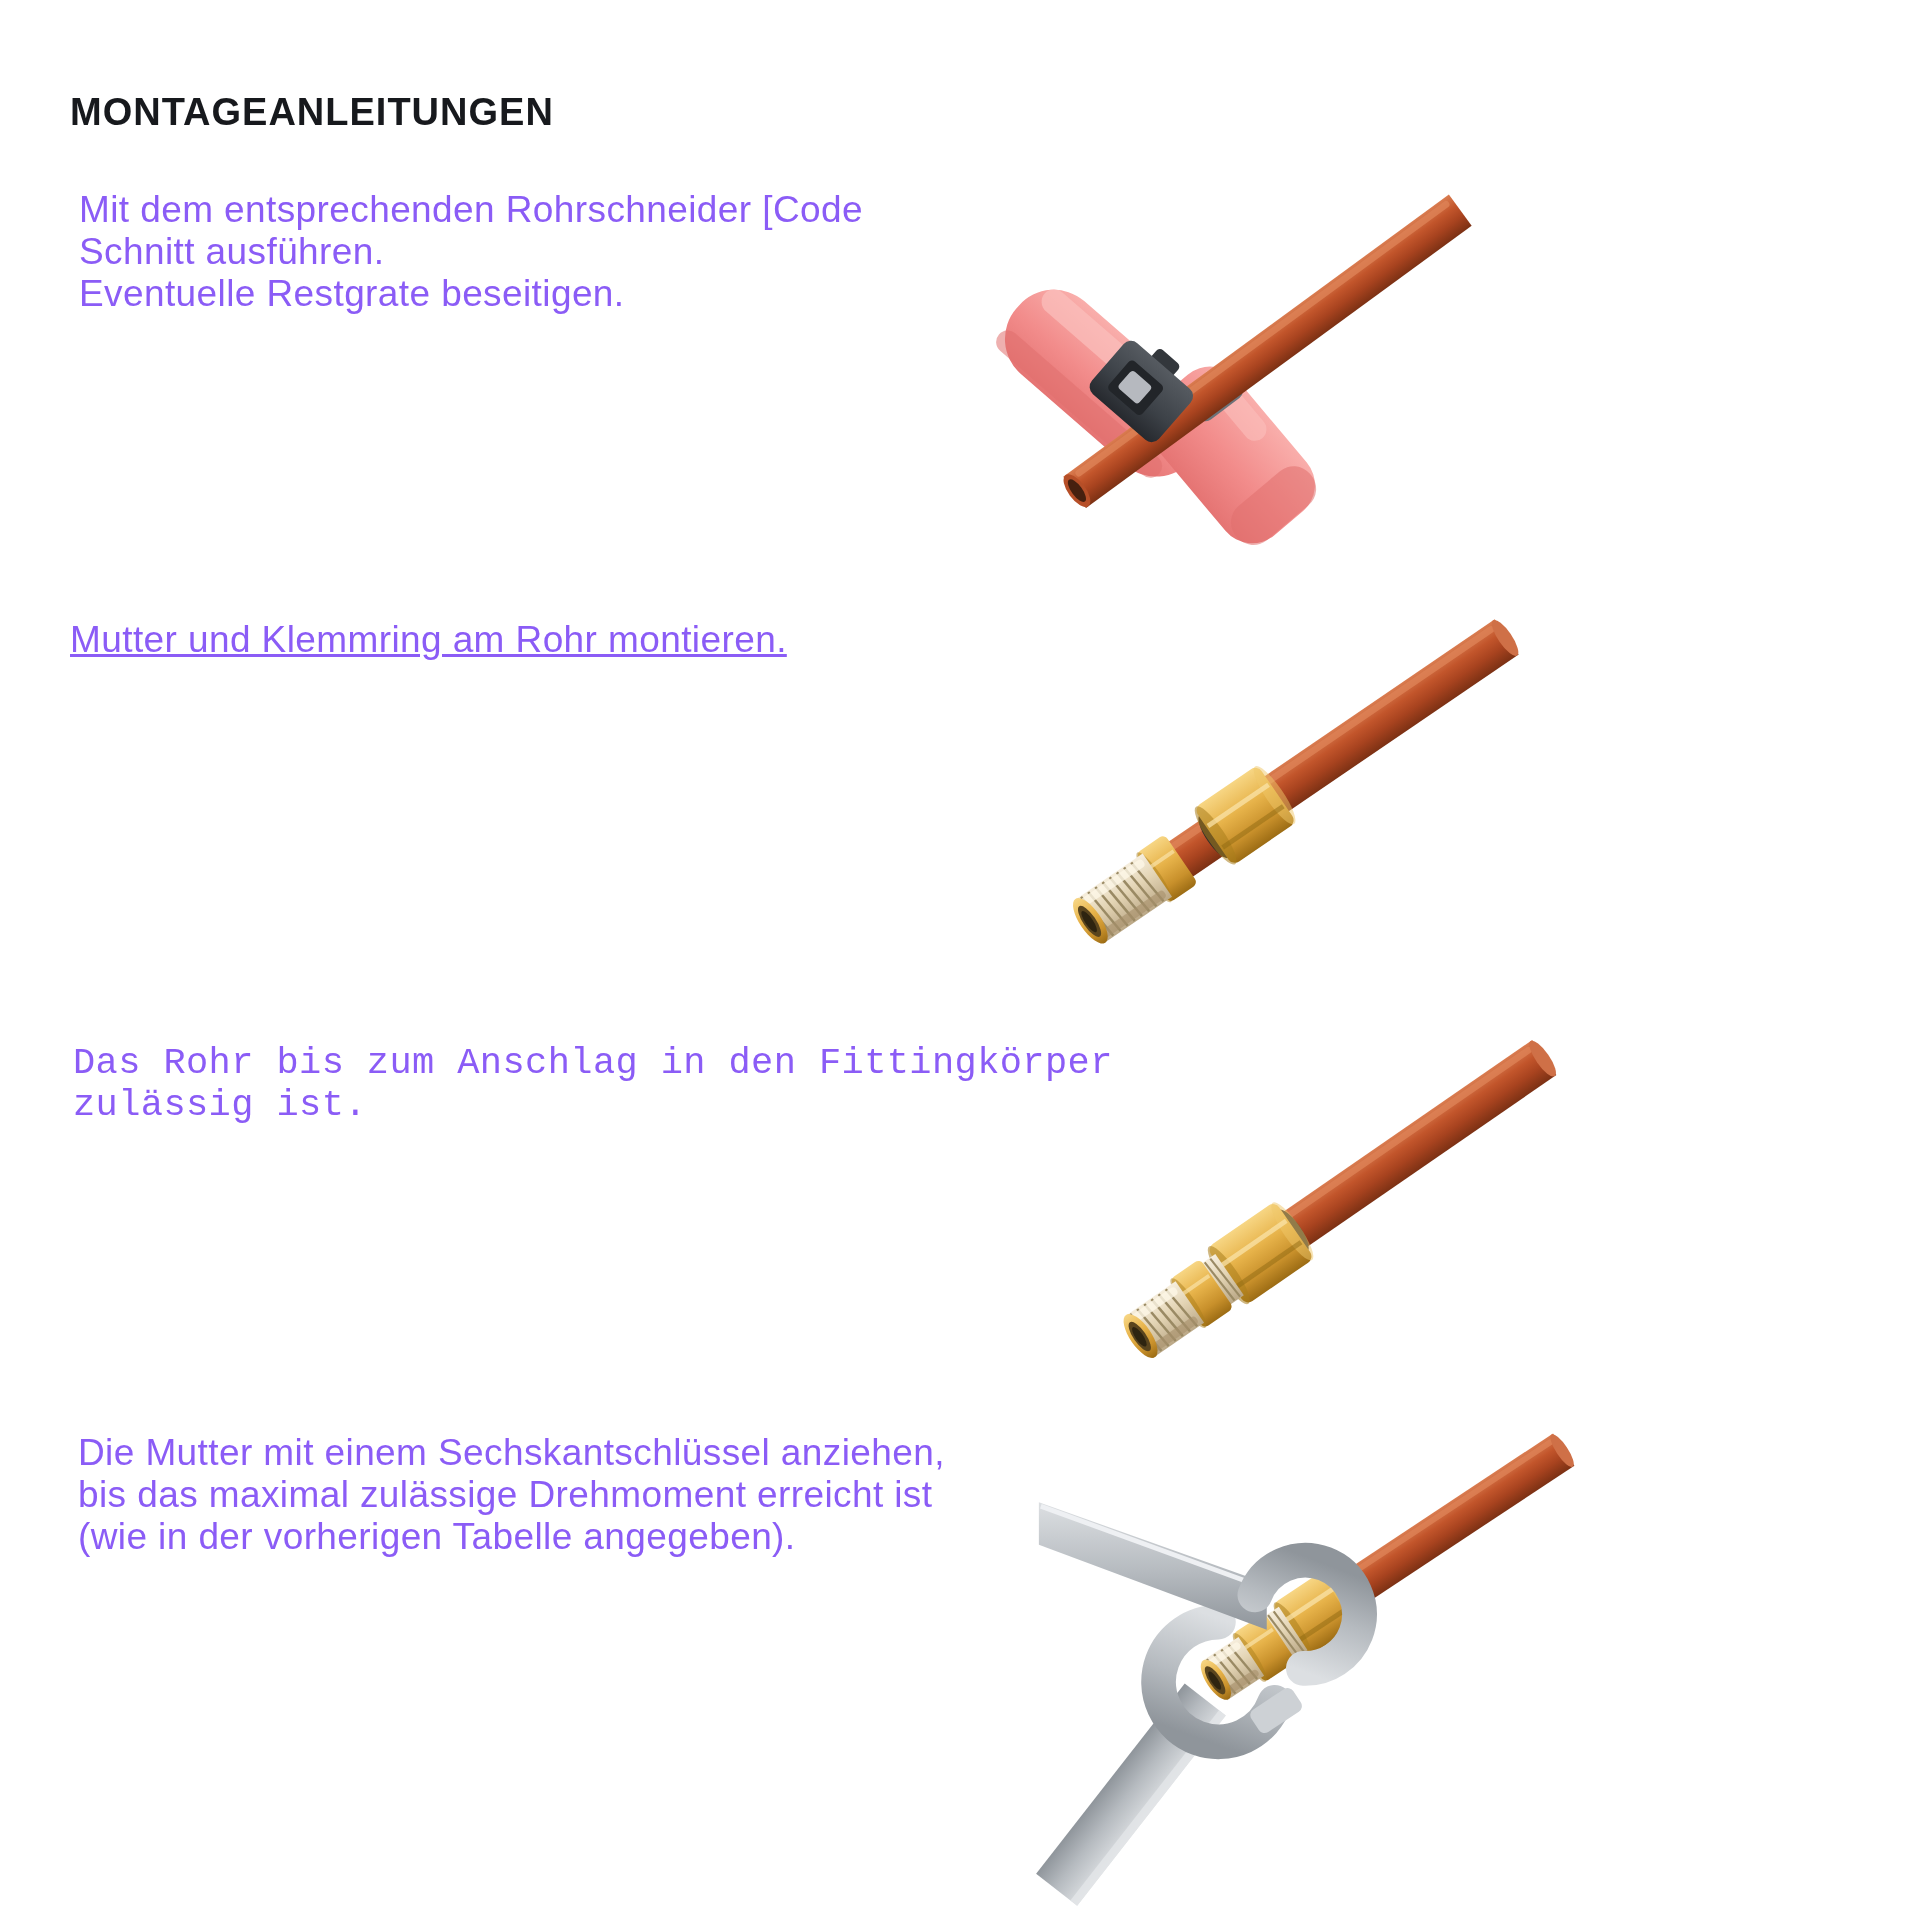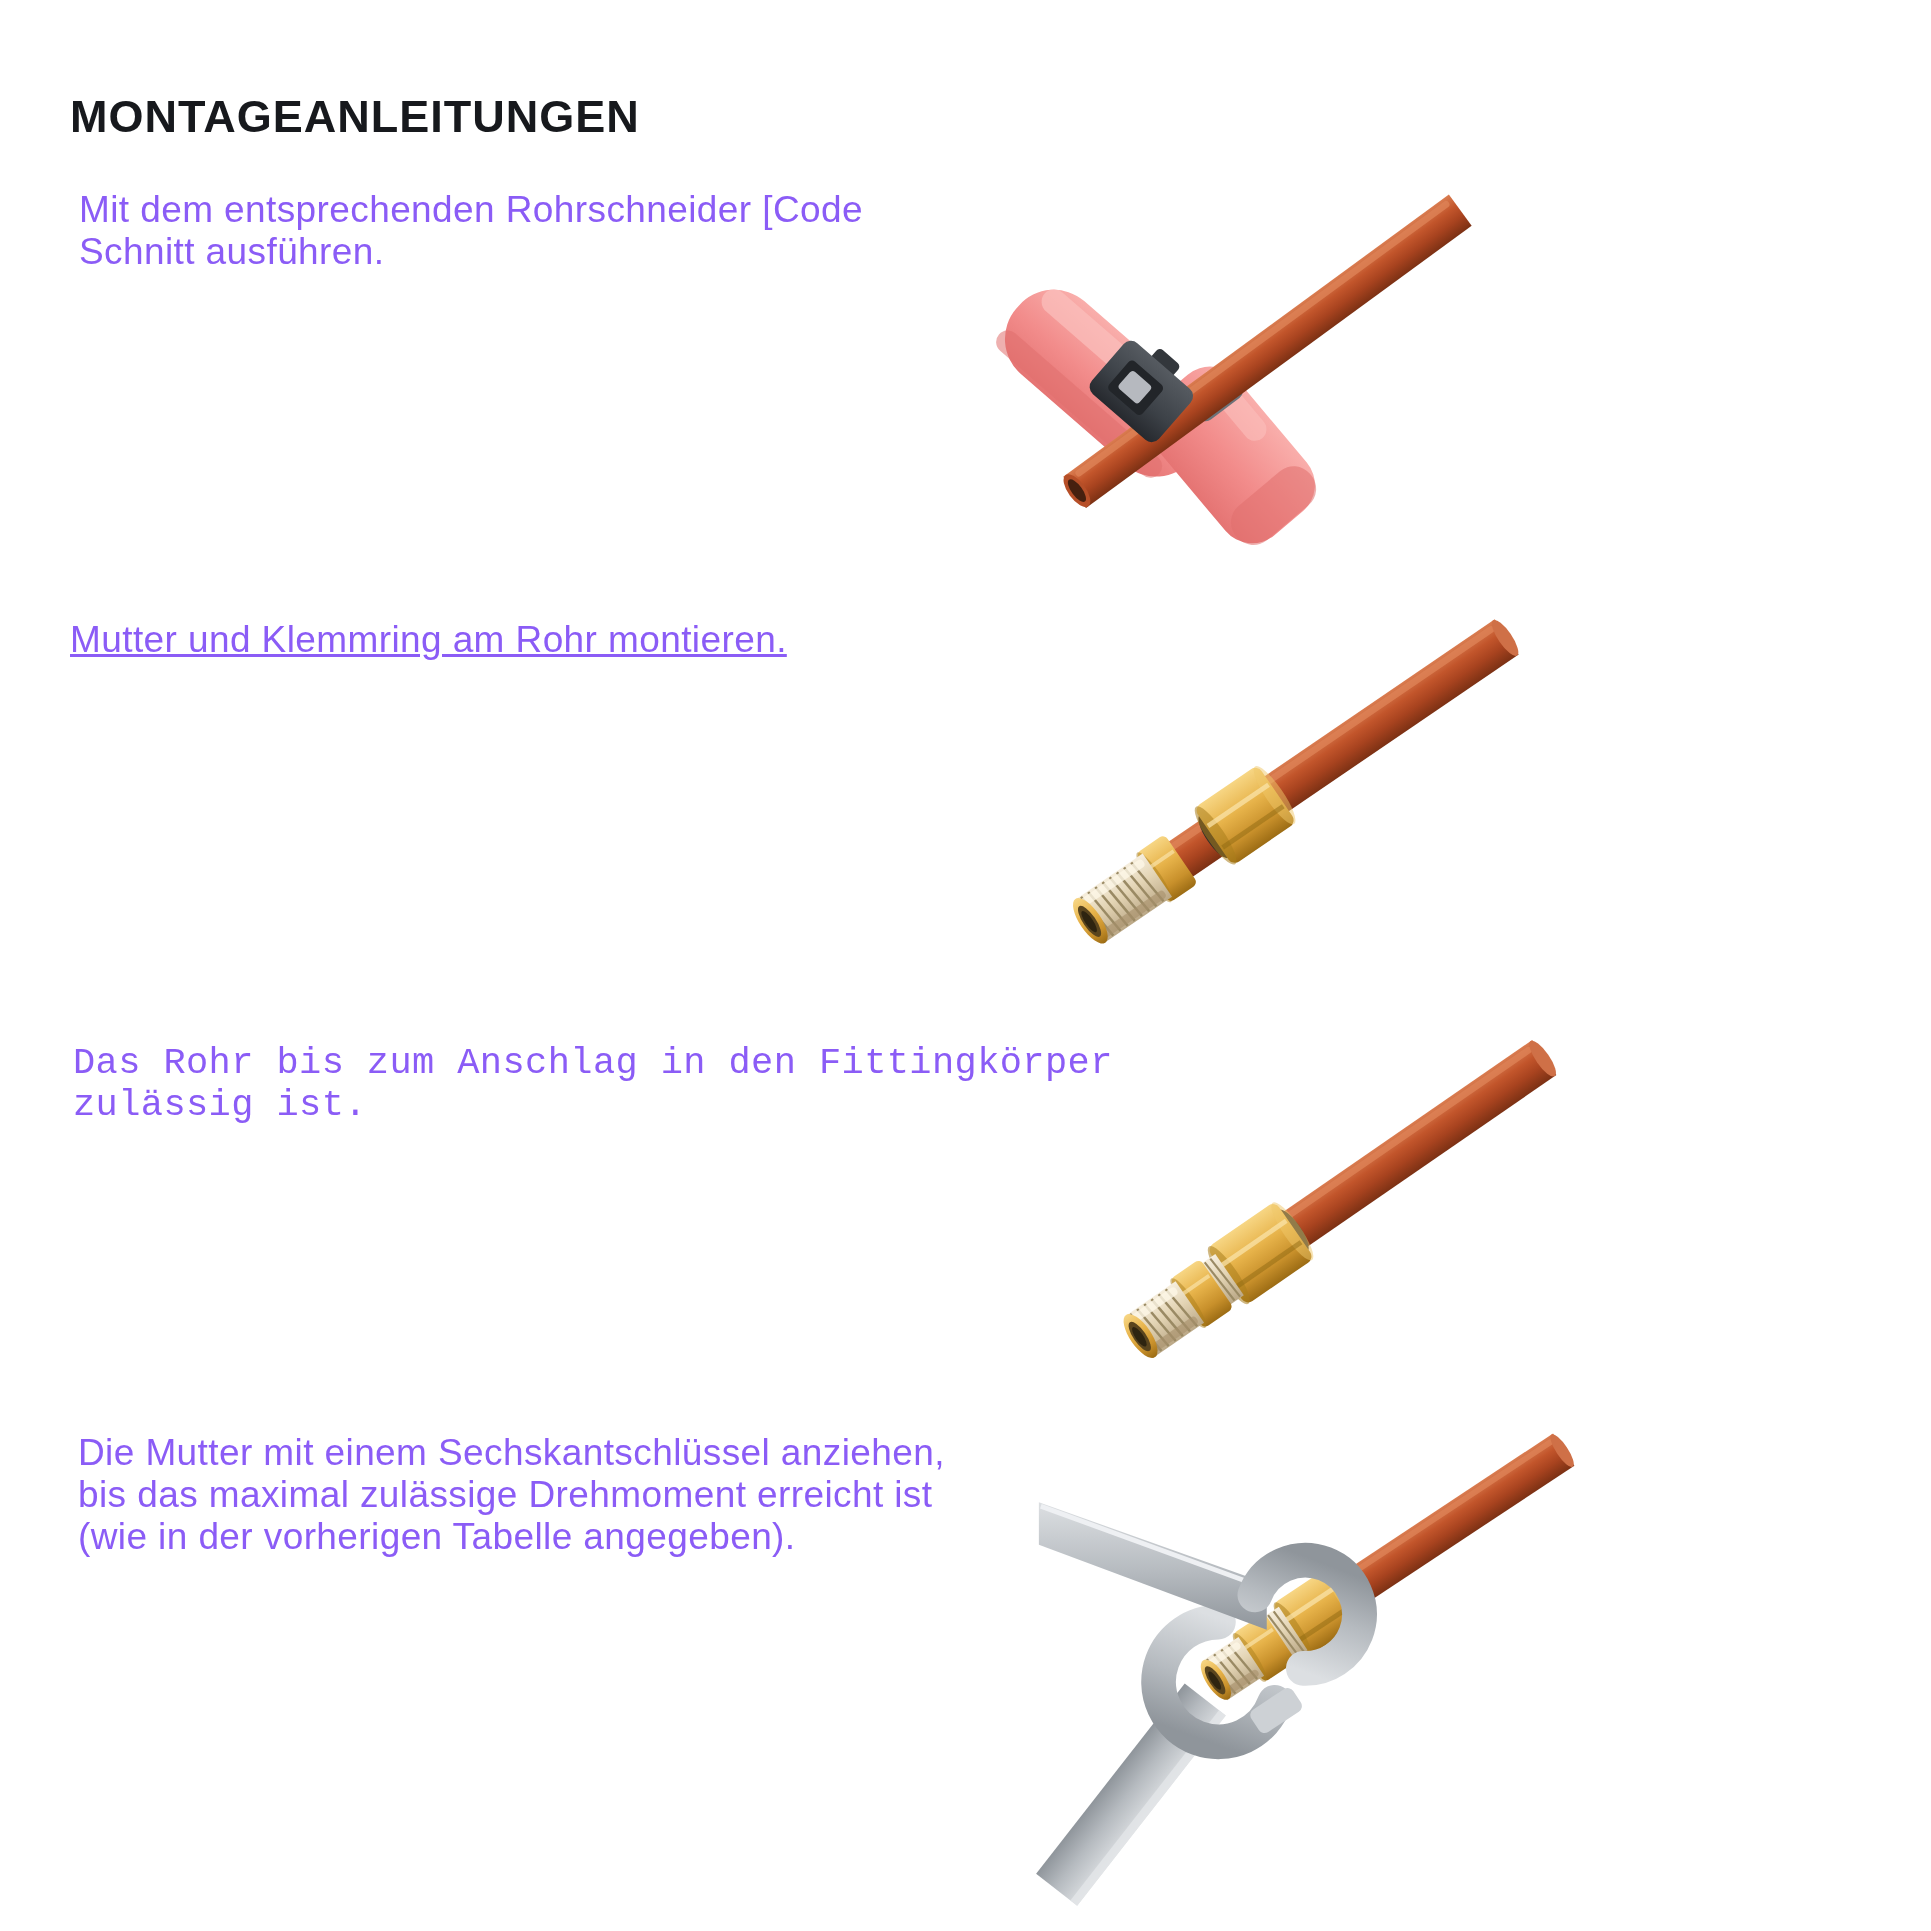--- a/index.html
+++ b/index.html
@@ -5,21 +5,21 @@
   html,body{margin:0;padding:0;background:#ffffff;}
   .page{
     position:relative;
     width:1931px;height:1931px;
     background:#ffffff;
     font-family:"Liberation Sans", sans-serif;
     overflow:hidden;
   }
   .title{
     position:absolute;left:70px;top:91px;margin:0;
-    font-size:45px;font-weight:bold;letter-spacing:1px;
+    font-size:38px;font-weight:bold;letter-spacing:1px;
     color:#17191d;white-space:nowrap;
   }
   .para{
     position:absolute;
     font-size:37px;line-height:42px;letter-spacing:0.4px;
     color:#8b5cf6;white-space:nowrap;
   }
   .p1{left:79px;top:189px;}
   .p2{left:70px;top:619px;text-decoration:underline;}
   .p3{left:73px;top:1042px;font-family:Liberation Mono, monospace;}
@@ -29,20 +29,21 @@
 </head>
 <body>
 
 <div class="page">
 
   <h1 class="title">MONTAGEANLEITUNGEN</h1>
 
   <div class="para p1">
     <div>Mit dem entsprechenden Rohrschneider [Code</div>
     <div>Schnitt ausführen.</div>
+    <div>Eventuelle Restgrate beseitigen.</div>
   </div>
 
   <div class="para p2">
     <div>Mutter und Klemmring am Rohr montieren.</div>
   </div>
 
   <div class="para p3">
     <div>Das Rohr bis zum Anschlag in den Fittingkörper</div>
     <div>zulässig ist.</div>
   </div>

